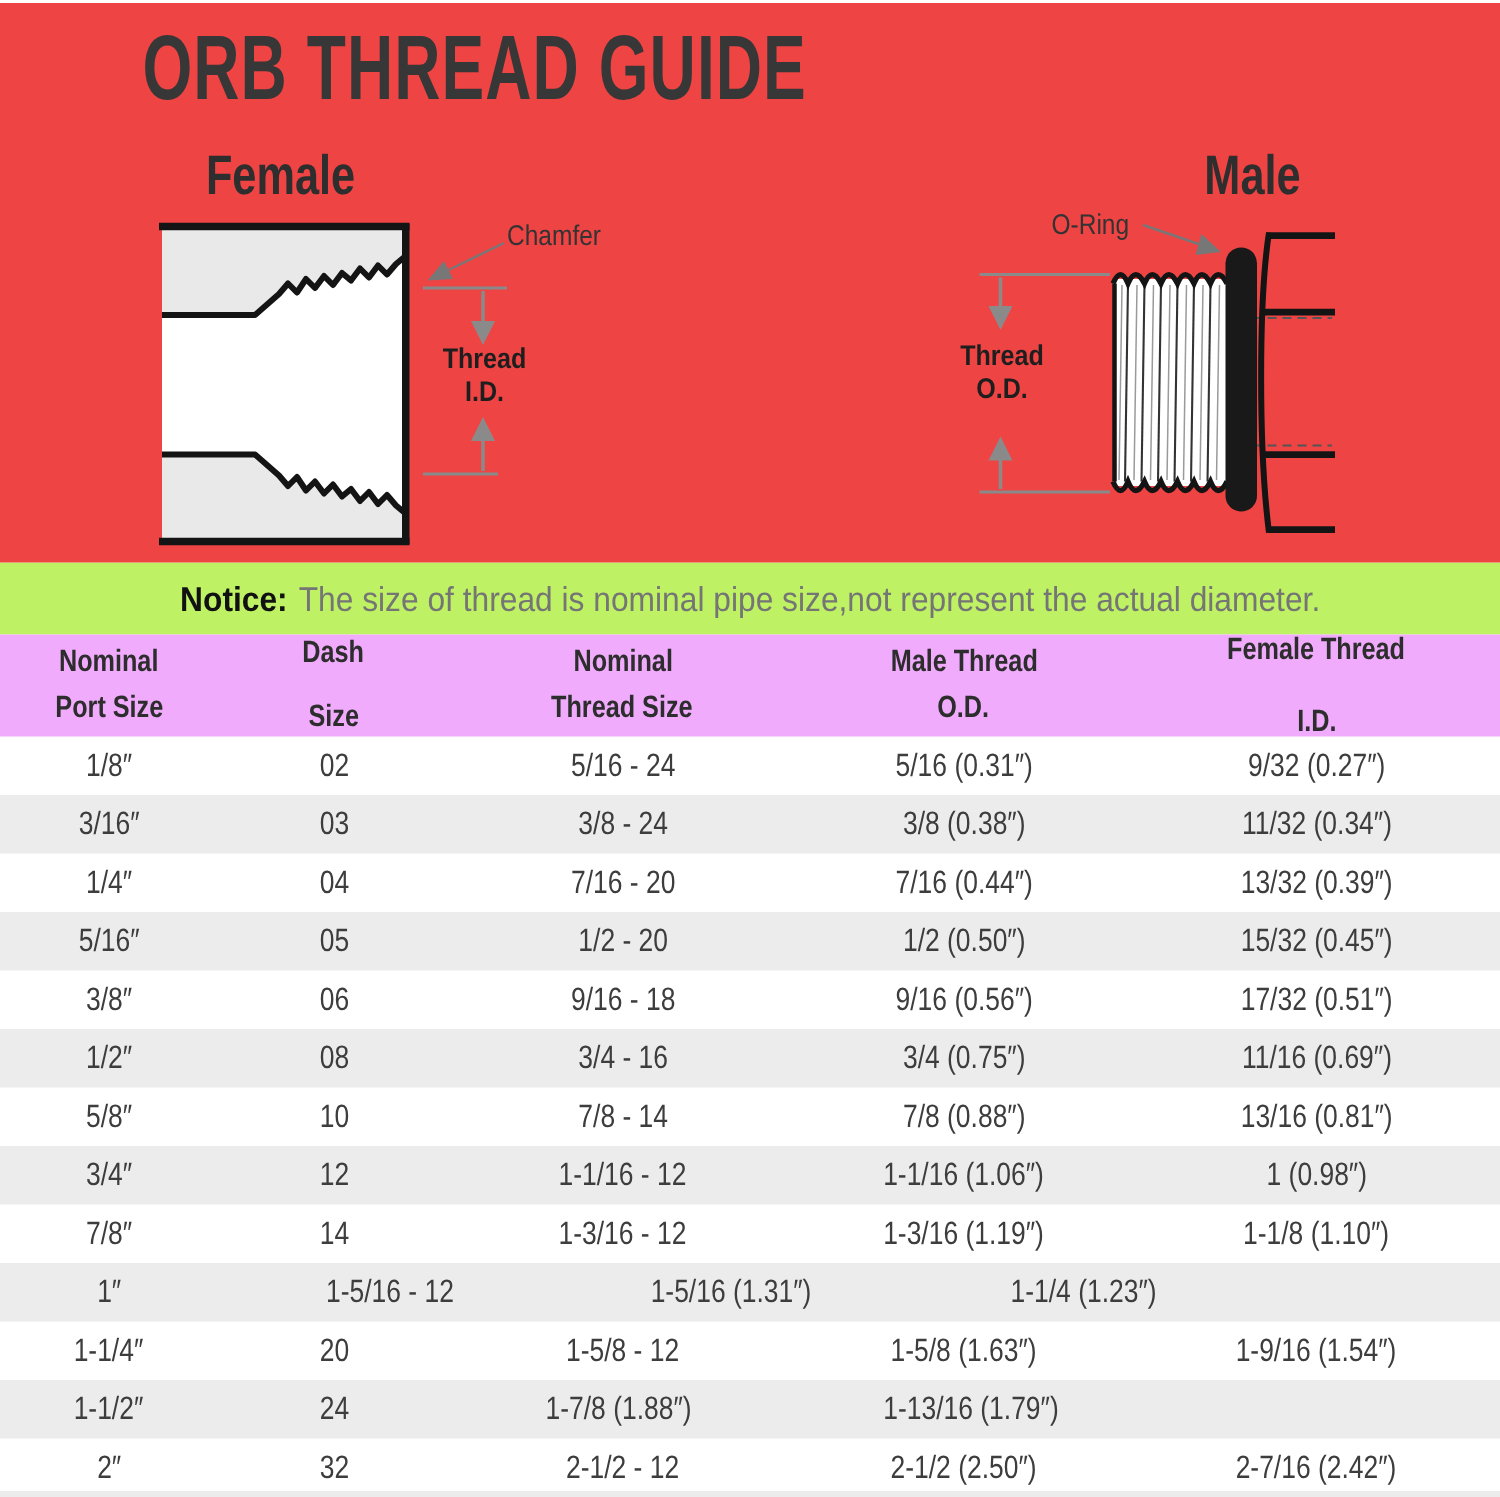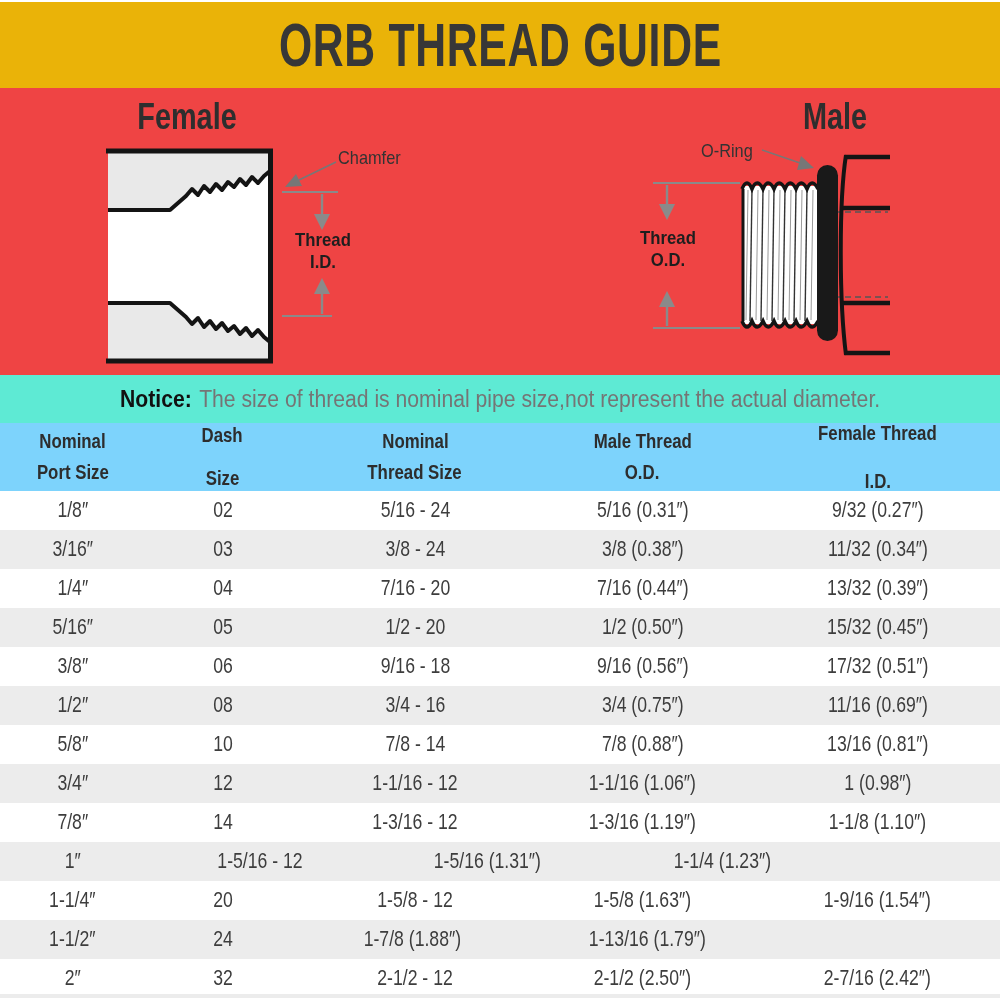--- a/index.html
+++ b/index.html
@@ -1,46 +1,46 @@
 <!DOCTYPE html>
 <html><head>
 <meta charset="utf-8">
 <style>
   * { margin:0; padding:0; box-sizing:border-box; }
   html,body { width:1000px; height:998px; background:#fff; overflow:hidden;
               font-family:"Liberation Sans", sans-serif; }
   .page { position:relative; width:1000px; height:998px; background:#fff; }
 
   
-  .title-bar { margin-top:2px; height:86px; background:#eab308;
-               display:flex; align-items:center; justify-content:center; }
+  .title-bar { margin-top:2px; height:86px; background:#ef4444;
+               display:flex; align-items:center; justify-content:flex-start; }
   .title-bar h1 { font-size:61px; font-weight:800; color:#373737; letter-spacing:1px;
                   transform:scaleX(0.70); transform-origin:center; white-space:nowrap; }
 
   
   .diagram-area { position:relative; height:287px; background:#ef4444; }
   .diagram-svg { position:absolute; left:0; top:0; }
   .dlabel { position:absolute; color:#2e2e2e; white-space:nowrap; }
   .dtitle { font-size:37px; font-weight:800; text-align:center;
             transform:scaleX(0.78); transform-origin:center; }
   .dsmall { font-size:19px; font-weight:500; color:#333;
             transform:scaleX(0.86); transform-origin:left center; }
   .ddim { font-size:19px; font-weight:700; color:#1e1e1e; text-align:center; line-height:1.15;
           transform:scaleX(0.88); transform-origin:center; }
 
   
   .notice { height:48px; display:flex; align-items:center; justify-content:center;
-            background:#5eead4; white-space:nowrap; }
+            background:#bef264; white-space:nowrap; }
   .notice-inner { font-size:23px; transform:scaleX(0.92); transform-origin:center; }
   .notice-label { font-weight:800; color:#111; margin-right:8px; }
   .notice-text { color:#757575; font-weight:500; }
 
   
   .spec-table { width:1000px; }
-  .thead { display:flex; height:68px; background:#7dd3fc; }
+  .thead { display:flex; height:68px; background:#f0abfc; }
   .th { display:flex; flex-direction:column; justify-content:center; align-items:center;
         font-weight:700; color:#2d2d2d; font-size:20.5px; line-height:1.5; }
   .tr { display:flex; height:39px; }
   .tr:nth-child(even) { background:#ececec; }
   .td { display:flex; align-items:center; justify-content:center;
         color:#3d3d3d; font-size:21.5px; font-weight:500; }
   .c0 { width:14.5%; } .c1 { width:15.5%;gap:12px; } .c2 { width:23%; }
   .c3 { width:22.5%;justify-content:center; } .c4 { width:24.5%;gap:17px; }
   .cnd { display:inline-block; transform:scaleX(0.82); transform-origin:center; white-space:nowrap; }
 

